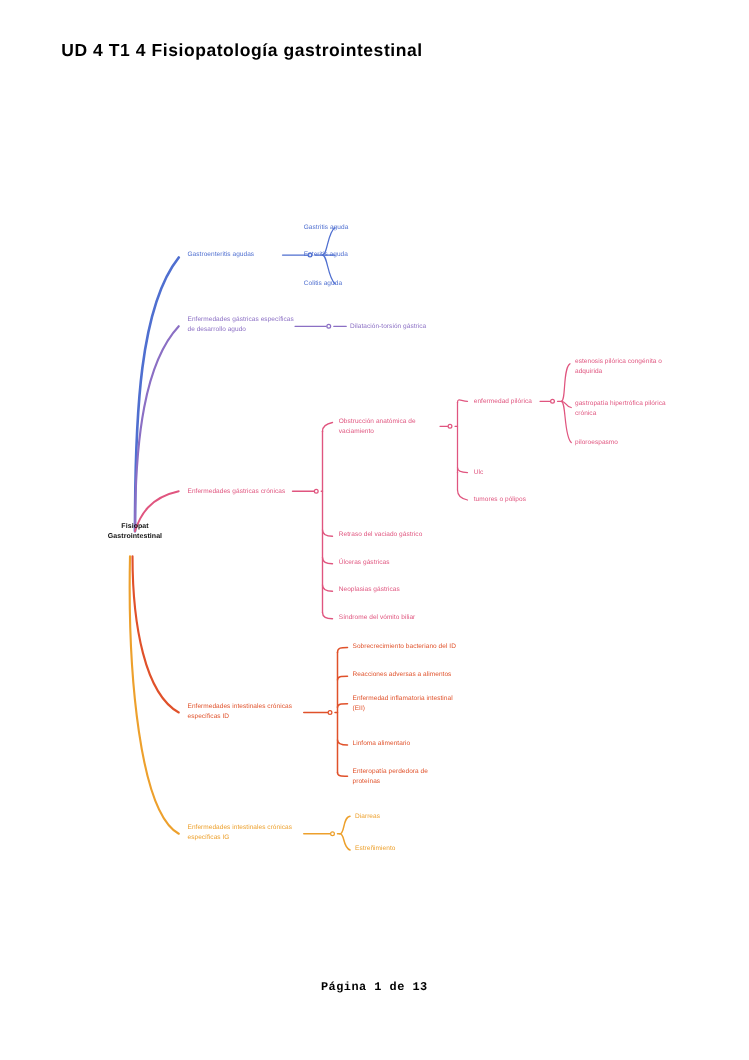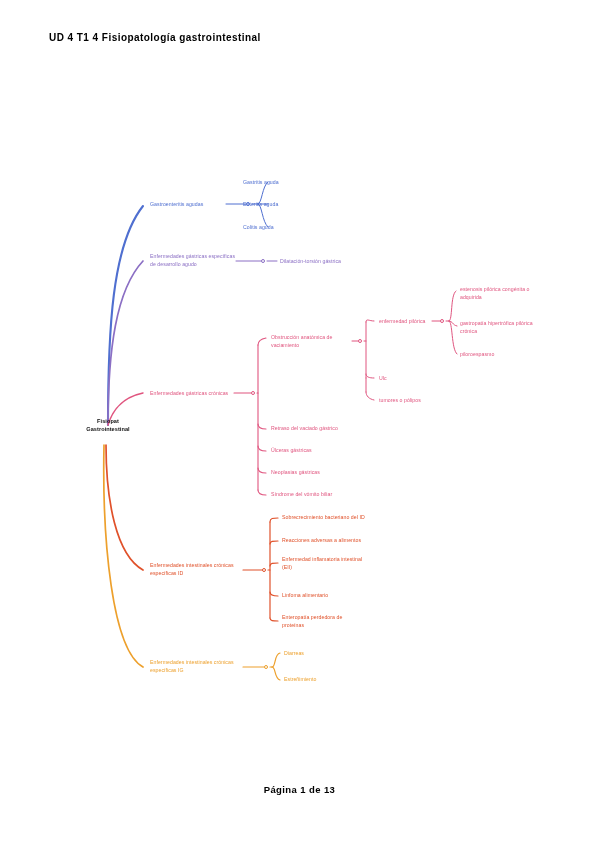--- a/index.html
+++ b/index.html
@@ -3,26 +3,26 @@
 <meta charset="utf-8">
 <style>
   html,body{margin:0;padding:0;background:#ffffff;}
   body{
     width:599px;height:848px;position:relative;overflow:hidden;
     font-family:"Liberation Sans","DejaVu Sans",sans-serif;
     color:#1a1a1a;
   }
   #doc-title{
     position:absolute;left:49px;top:32px;
-    font-size:10px;font-weight:bold;letter-spacing:0.45px;color:#000;
+    font-size:14px;font-weight:bold;letter-spacing:0.45px;color:#000;
     white-space:nowrap;
   }
   #page-footer{
     position:absolute;left:0;top:784px;width:599px;text-align:center;
-    font-size:9.5px;font-weight:bold;letter-spacing:0.4px;color:#000;
+    font-size:9.5px;font-weight:bold;letter-spacing:0.4px;color:#000;font-family:Liberation Mono, monospace;
   }
   #mindmap{position:absolute;left:0;top:0;width:599px;height:848px;}
   #edges{position:absolute;left:0;top:0;width:599px;height:848px;}
   .node{
     position:absolute;font-size:5.2px;line-height:1.55;
     letter-spacing:0.05px;white-space:pre-line;
   }
   .node.root{
     font-weight:bold;color:#111;text-align:center;font-size:5.6px;
     line-height:1.5;

